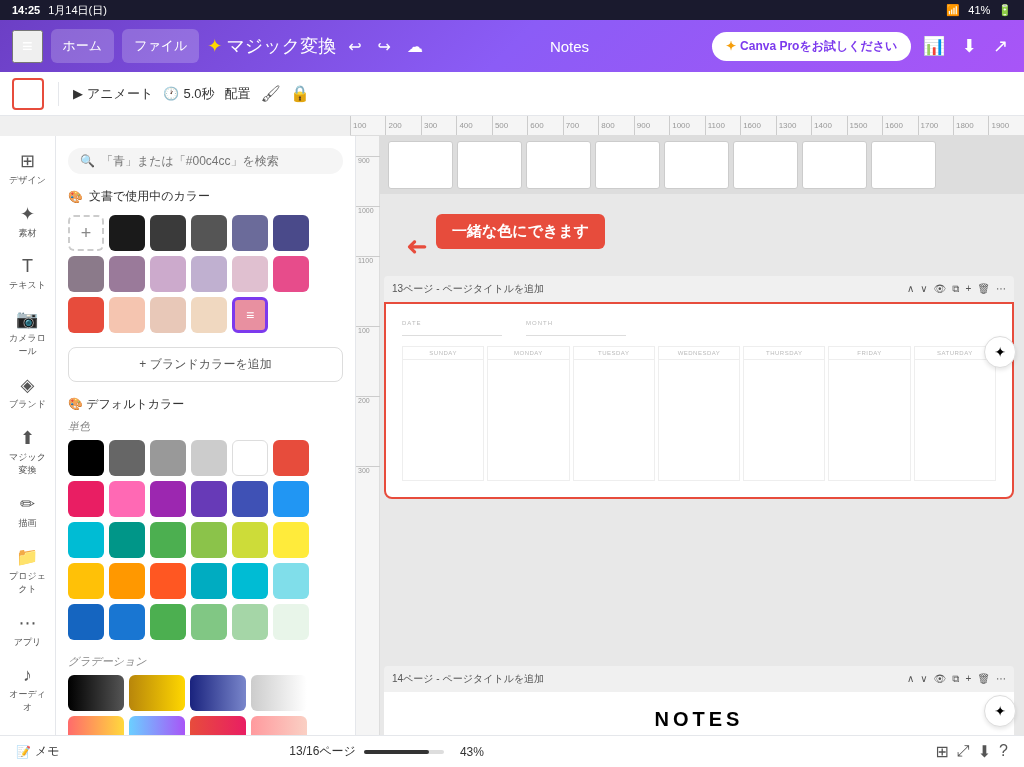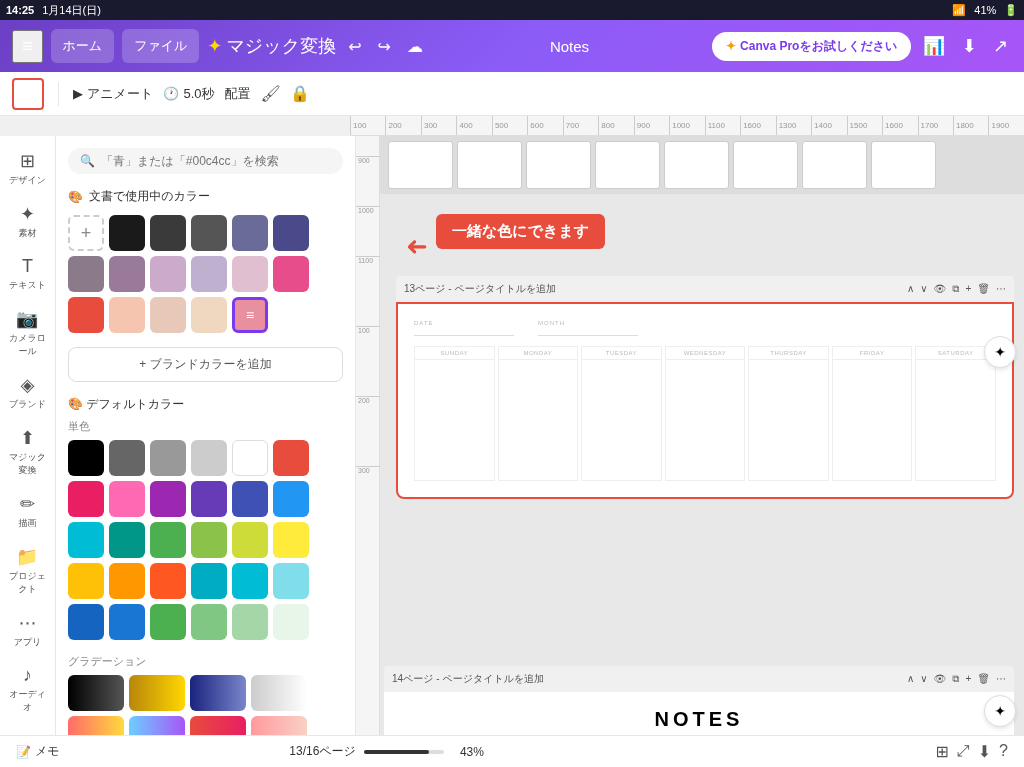--- a/index.html
+++ b/index.html
@@ -143,21 +143,21 @@
       cursor: pointer;
       text-align: center;
       margin-bottom: 14px;
     }
     .subsection-title {
       font-size: 12px;
       color: #333;
       font-weight: 500;
       margin-bottom: 6px;
     }
-    .sub-label { font-size: 11px; color: #888; margin-bottom: 6px; }
+    .sub-label { font-size: 11px; color: #888; margin-bottom: 6px; font-style: italic; }
     .gradient-grid {
       display: flex;
       flex-wrap: wrap;
       gap: 5px;
       margin-bottom: 10px;
     }
     .gradient-swatch {
       width: 56px;
       height: 36px;
       border-radius: 6px;
@@ -220,21 +220,21 @@
       border-left: 1px solid #ccc;
       padding-left: 2px;
       display: inline-block;
       height: 100%;
       line-height: 20px;
     }
   </style>
 </head>
 <body>
 
-<div style="height:20px; background:#1a1a2e; display:flex; align-items:center; padding:0 6px; font-size:11px; color:white;">
+<div style="height:20px; background:#1a1a2e; display:flex; align-items:center; padding:0 12px; font-size:11px; color:white;">
   <span style="font-weight:700; margin-right:8px;">14:25</span>
   <span>1月14日(日)</span>
   <span style="margin-left:auto; display:flex; gap:8px; align-items:center;">
     <span>📶</span>
     <span>41%</span>
     <span>🔋</span>
   </span>
 </div>
 
 <div class="topbar">
@@ -454,21 +454,21 @@
       <div style="width:65px;height:48px;background:#fff;border-radius:3px;border:1px solid #ccc;"></div>
       <div style="width:65px;height:48px;background:#fff;border-radius:3px;border:1px solid #ccc;"></div>
       <div style="width:65px;height:48px;background:#fff;border-radius:3px;border:1px solid #ccc;"></div>
       <div style="width:65px;height:48px;background:#fff;border-radius:3px;border:1px solid #ccc;"></div>
       <div style="width:65px;height:48px;background:#fff;border-radius:3px;border:1px solid #ccc;"></div>
     </div>
 
     <div style="position:absolute; top:95px; left:50px; font-size:26px; color:#e74c3c; z-index:20; transform:scaleX(-1);">➜</div>
     <div style="position:absolute; top:78px; left:80px; background:#e74c3c; color:white; font-size:15px; font-weight:700; padding:8px 16px; border-radius:6px; z-index:20; white-space:nowrap;">一緒な色にできます</div>
 
-    <div style="position:absolute; top:140px; left:40px; right:10px;">
+    <div style="position:absolute; top:140px; left:28px; right:10px;">
       <div style="height:26px; background:#f0f0f0; display:flex; align-items:center; padding:0 8px; font-size:10px; color:#555; border-radius:4px 4px 0 0; gap:6px;">
         <span>13ページ - ページタイトルを追加</span>
         <div style="margin-left:auto; display:flex; gap:6px;">
           <span style="cursor:pointer;">∧</span>
           <span style="cursor:pointer;">∨</span>
           <span style="cursor:pointer;">👁</span>
           <span style="cursor:pointer;">⧉</span>
           <span style="cursor:pointer;">+</span>
           <span style="cursor:pointer;">🗑</span>
           <span style="cursor:pointer;">⋯</span>

